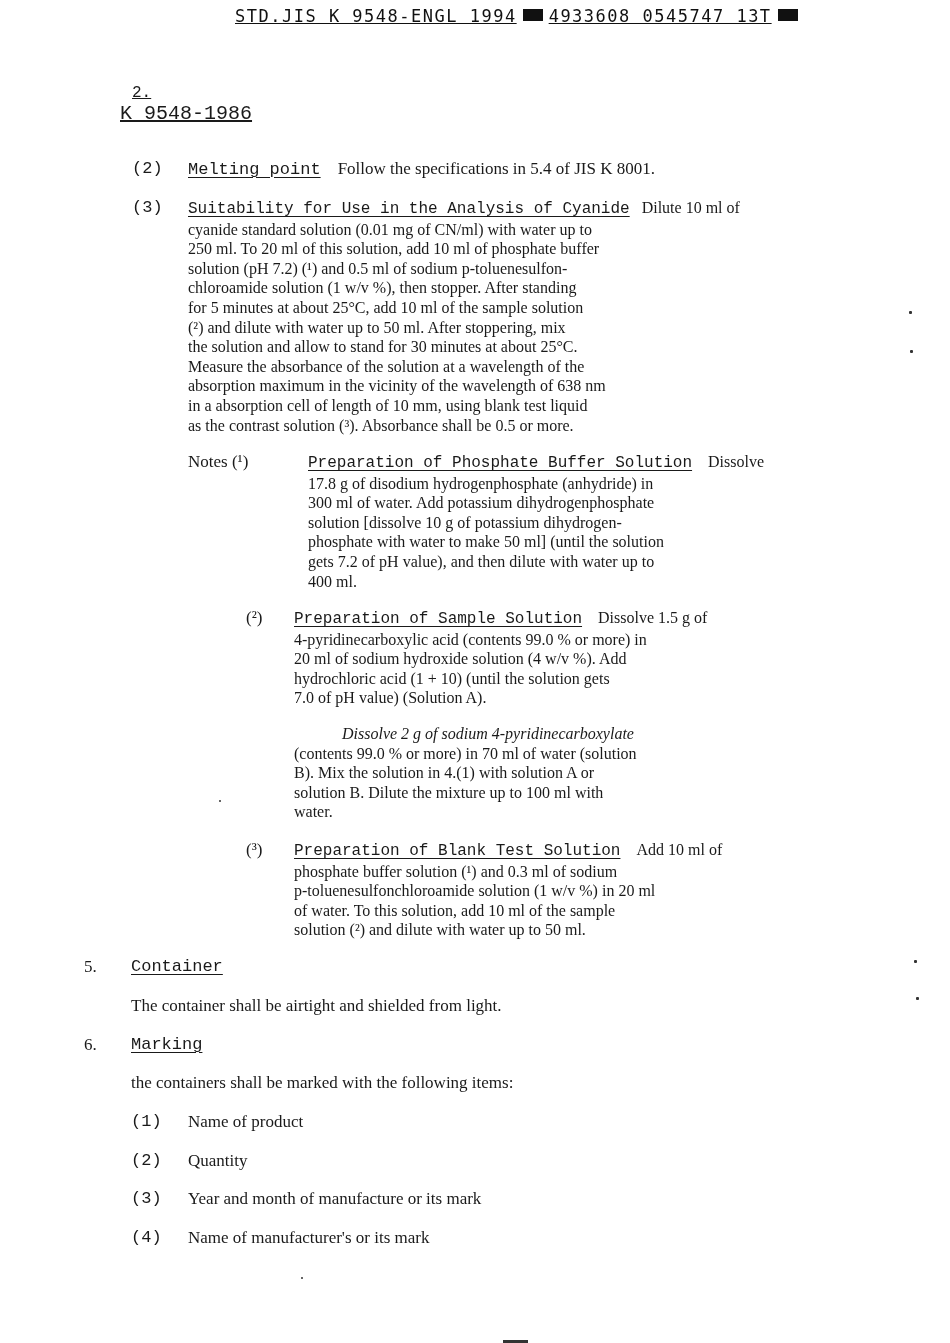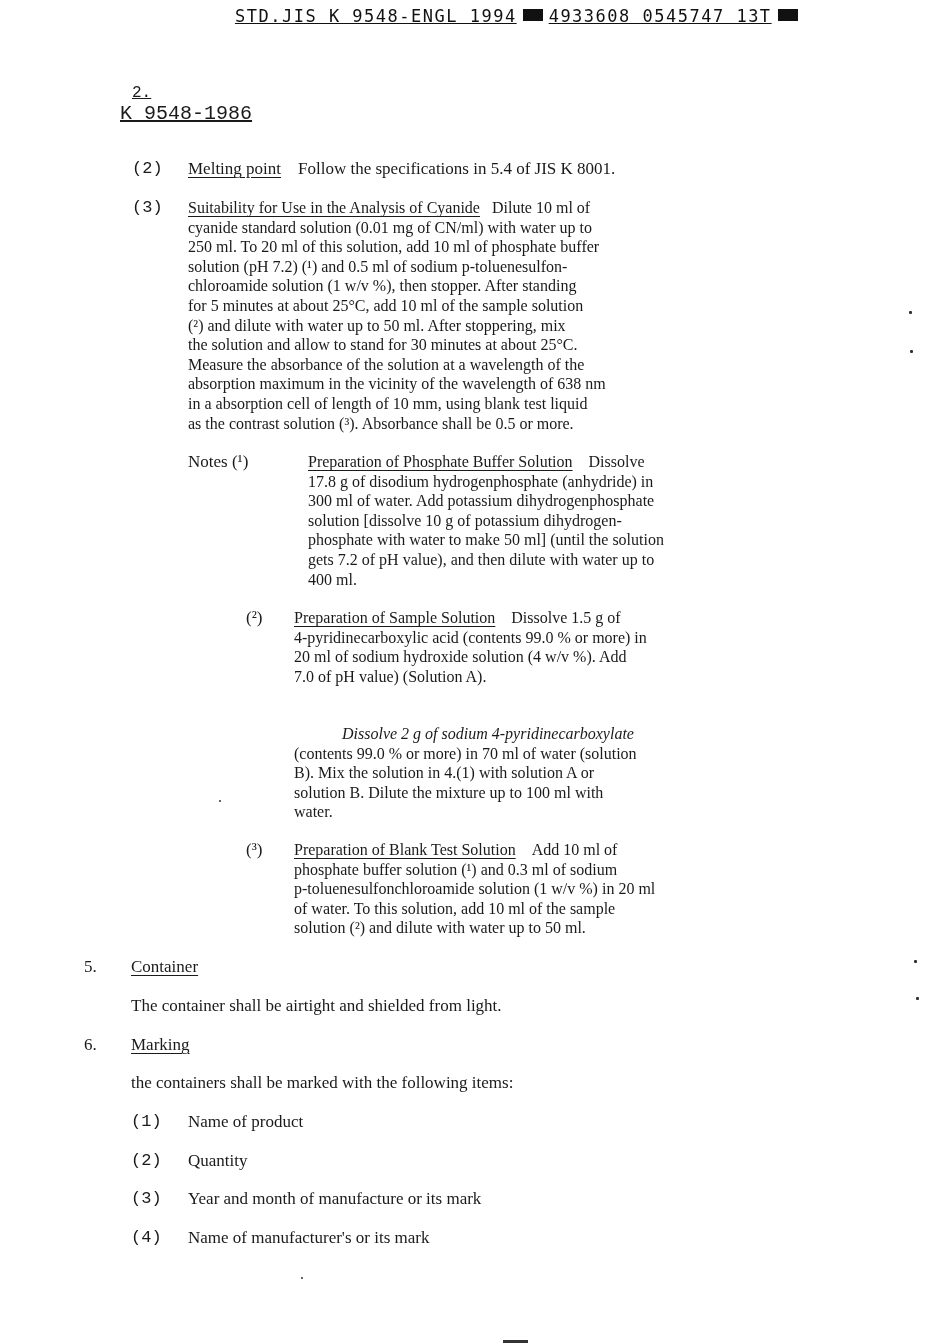--- a/index.html
+++ b/index.html
@@ -11,21 +11,21 @@
   .mono { font-family: "Liberation Mono", "DejaVu Sans Mono", monospace; }
   .abs { position: absolute; text-decoration: underline; }
   .header-stamp {
     left: 235px; top: 6px; font-size: 17px; letter-spacing: 1.5px;
     font-family: "DejaVu Sans Mono", monospace; white-space: nowrap; color: #111;
   }
   .blk { display: inline-block; width: 20px; height: 12px; background: #111; vertical-align: 1px; margin: 0 6px; }
   .page-num { left: 132px; top: 84px; font-size: 16px; }
   .std-num { left: 84px; top: 102px; font-size: 20px; margin-left: 36px; }
   .mk { position: absolute; font-size: 17px; white-space: nowrap; }
-  .u { text-decoration: underline; text-decoration-thickness: 1px; text-underline-offset: 3px; }
+  .u { text-decoration: underline; text-decoration-thickness: 1px; text-underline-offset: 3px; font-family: Liberation Mono, monospace; }
   .para { position: absolute; font-size: 16px; line-height: 19.6px; }
   .para div { white-space: nowrap; }
   .dot { position: absolute; width: 3px; height: 3px; background: #333; border-radius: 1px; }
   .footer-mark { position: absolute; left: 503px; top: 1340px; width: 25px; height: 3px; background: #333; }
 </style>
 </head>
 <body>
 
 <div class="abs header-stamp">
   <span>STD.JIS K 9548-ENGL 1994</span><span class="blk"></span><span>4933608 0545747 13T</span><span class="blk"></span>
@@ -66,20 +66,21 @@
   <div>phosphate with water to make 50 ml] (until the solution</div>
   <div>gets 7.2 of pH value), and then dilute with water up to</div>
   <div>400 ml.</div>
 </div>
 
 <div class="mk" style="left:246px; top:608px;">(²)</div>
 <div class="para" style="left:294px; top:608px;">
   <div><span class="u">Preparation of Sample Solution</span>&nbsp;&nbsp;&nbsp;&nbsp;<span>Dissolve 1.5 g of</span></div>
   <div>4-pyridinecarboxylic acid (contents 99.0 % or more) in</div>
   <div>20 ml of sodium hydroxide solution (4 w/v %).  Add</div>
+  <div>hydrochloric acid (1 + 10) (until the solution gets</div>
   <div>7.0 of pH value) (Solution A).</div>
 </div>
 <div class="para" style="left:294px; top:724px;">
   <div style="padding-left:48px;font-style:italic;">Dissolve 2 g of sodium 4-pyridinecarboxylate</div>
   <div>(contents 99.0 % or more) in 70 ml of water (solution</div>
   <div>B).  Mix the solution in 4.(1) with solution A or</div>
   <div>solution B.  Dilute the mixture up to 100 ml with</div>
   <div>water.</div>
 </div>
 

